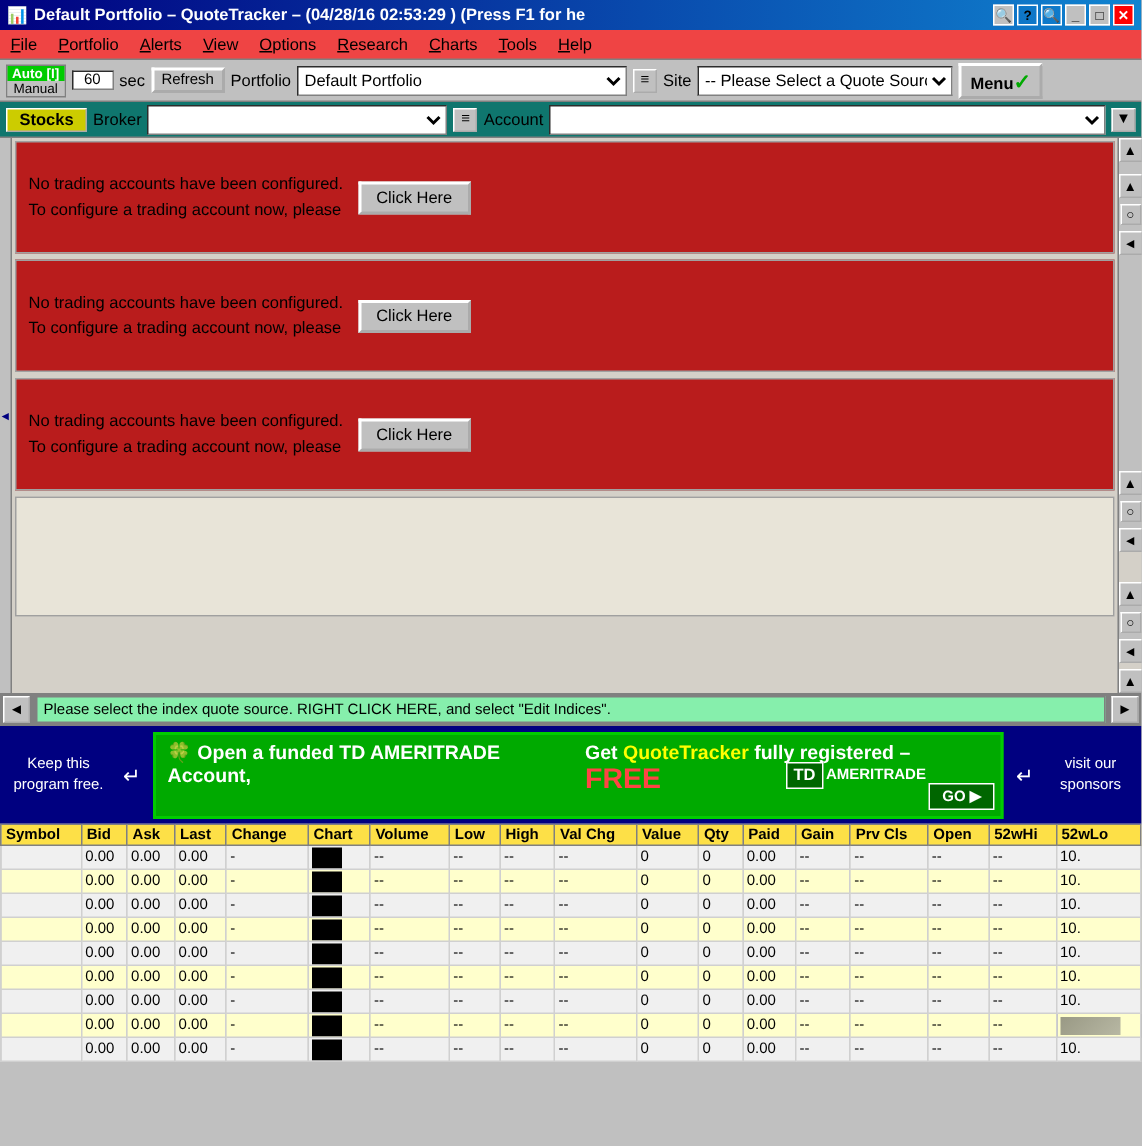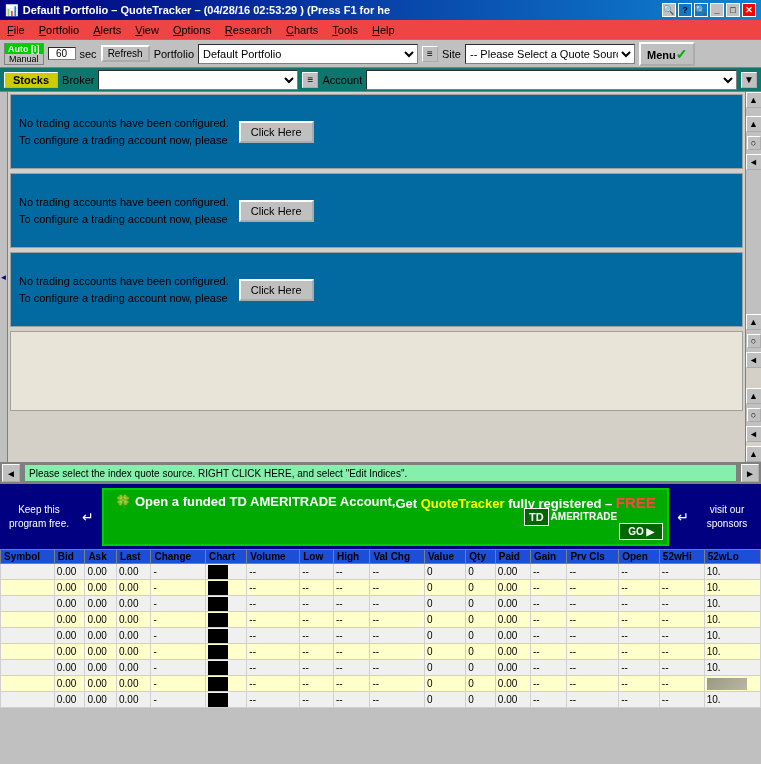--- a/index.html
+++ b/index.html
@@ -187,21 +187,21 @@
       font-size: 8px;
       cursor: pointer;
       color: #000080;
     }
     .content-panels {
       flex: 1;
       display: flex;
       flex-direction: column;
     }
     .panel {
-      background: #0369a1;
+      background: #b91c1c;
       border: 1px solid #a0a0a0;
       margin: 2px;
       padding: 8px;
       display: flex;
       align-items: center;
       gap: 10px;
       min-height: 75px;
       position: relative;
     }
     .panel-text {
@@ -321,21 +321,21 @@
       font-size: 13px;
       font-weight: bold;
     }
     .ad-quotetracker {
       color: #ffff00;
       font-weight: bold;
     }
     .ad-free {
       color: #ff4444;
       font-weight: bold;
-      font-size: 15px;
+      font-size: 19px;
     }
     .td-logo {
       position: absolute;
       right: 50px;
       top: 50%;
       transform: translateY(-50%);
       display: flex;
       align-items: center;
       gap: 2px;
     }
@@ -382,21 +382,21 @@
       background: #c0c0c0;
       flex: 1;
       overflow: hidden;
     }
     .stock-table {
       width: 100%;
       border-collapse: collapse;
       font-size: 10px;
     }
     .stock-table th {
-      background: #1d4ed8;
+      background: #fde047;
       border: 1px solid #808080;
       padding: 1px 3px;
       font-weight: bold;
       font-size: 10px;
       text-align: left;
       white-space: nowrap;
       cursor: pointer;
       margin-top: 28px;
     }
     .stock-table td {

